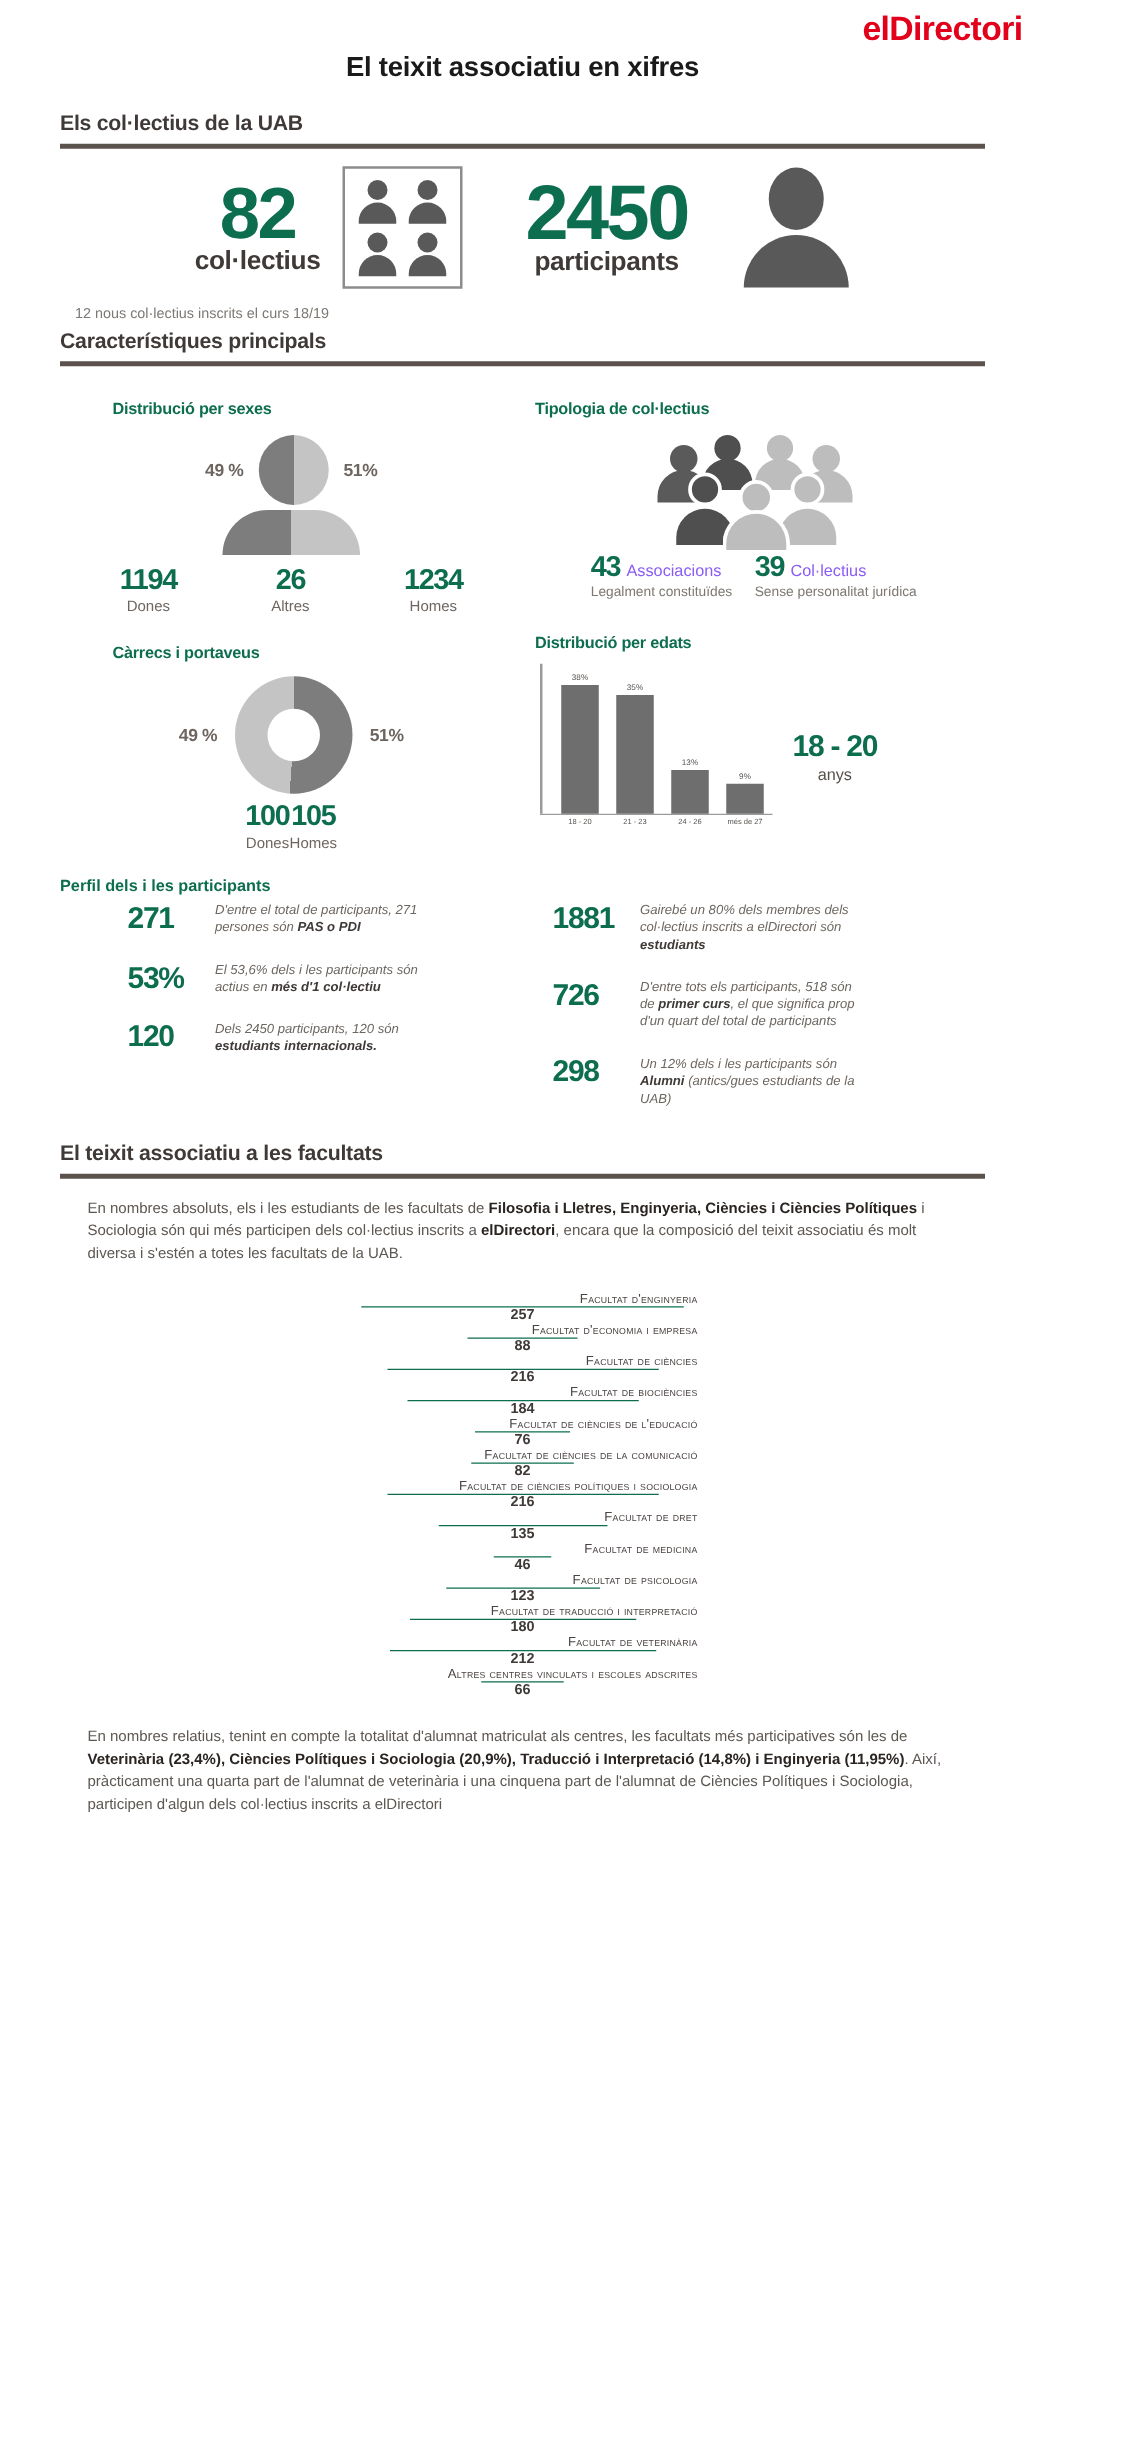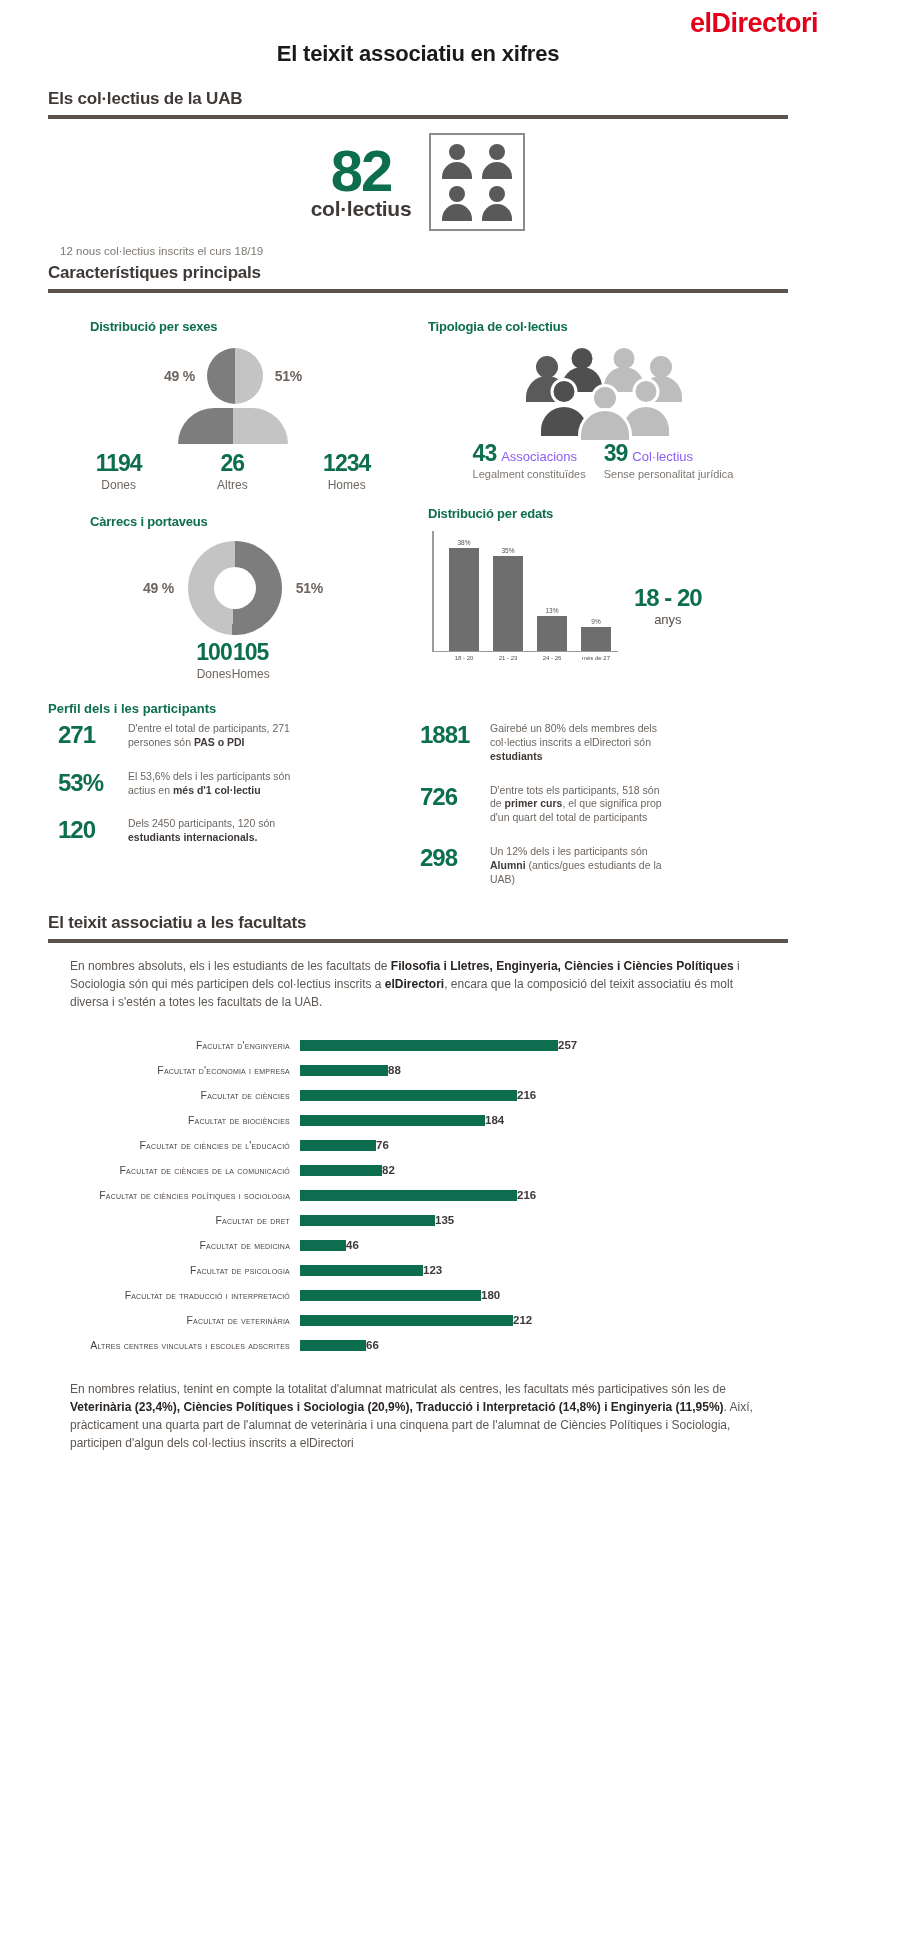--- a/index.html
+++ b/index.html
@@ -158,37 +158,37 @@
       padding-left:10px; }
   .axis-x div { width:44px; text-align:center; font-size:6px; color:#55504c;
       padding-top:3px; }
   .age-call { text-align:center; padding-bottom: 34px; }
   .age-call .n { font-size:24px; font-weight:800; color:#0d6e4f; letter-spacing:-1px; }
   .age-call .u { font-size:13px; color:#55504c; }
 
   
   .profile-head { font-size:13px; font-weight:bold; color:#0d6e4f;
       padding: 20px 0 0 48px; }
-  .prof-cols { display:flex; padding: 6px 48px 0 24px; }
+  .prof-cols { display:flex; padding: 6px 48px 0 68px; }
   .prof-col { width:50%; }
   .prof-row { display:flex; gap:12px; align-items:flex-start; margin-bottom:20px;
       padding-left:34px; }
   .prof-col.right .prof-row { padding-left:14px; }
   .prof-num { font-size:24px; font-weight:800; color:#0d6e4f; min-width:58px;
       letter-spacing:-1px; line-height:1.05; }
-  .prof-txt { font-size:10.5px; color:#6d6660; line-height:1.32; max-width:180px; }
+  .prof-txt { font-size:10.5px; color:#6d6660; line-height:1.32; max-width:180px;font-style:italic; }
   .prof-txt b { color:#3f3a37; }
 
   
   .para { font-size:12px; color:#5d5752; line-height:1.5;
       padding: 14px 62px 0 70px; }
   .para b { color:#2a2522; }
 
   .fac-chart { padding: 22px 0 0 0; }
-  .fac-row { display:flex; align-items:center; height:25px; }
+  .fac-row { display:flex; align-items:center; height:25px;flex-direction:column; }
   .fac-name { width:300px; text-align:right; padding-right:10px;
       font-size:10.5px; color:#4a4340; font-variant: small-caps;
       text-transform: lowercase; letter-spacing:0.2px; }
   .fac-name::first-letter { text-transform: uppercase; }
   .fac-bar { height:11px; background:#0d6e4f; }
   .fac-val { font-size:11.5px; font-weight:bold; color:#3f3a37; padding-left:0; }
 
   .closing { font-size:12px; color:#5d5752; line-height:1.5;
       padding: 22px 62px 26px 70px; }
   .closing b { color:#2a2522; }
@@ -220,20 +220,30 @@
             <div class="b"></div>
           </div>
         <div class="mini-person">
             <div class="h"></div>
             <div class="b"></div>
           </div>
         <div class="mini-person">
             <div class="h"></div>
             <div class="b"></div>
           </div>
+      </div>
+    </div>
+    <div class="hero-block">
+      <div class="hero-text" style="margin-left:24px;">
+        <div class="big-num n2">2450</div>
+        <div class="big-label">participants</div>
+      </div>
+      <div class="big-person" style="margin-left:26px;">
+        <div class="h"></div>
+          <div class="b"></div>
       </div>
     </div>
   </div>
   <div class="hero-note">12 nous col·lectius inscrits el curs 18/19</div>
 
   <div class="sec-head" style="padding-top:6px;">Característiques principals</div>
   <div class="sec-rule"></div>
 
   <div class="cols">
 

